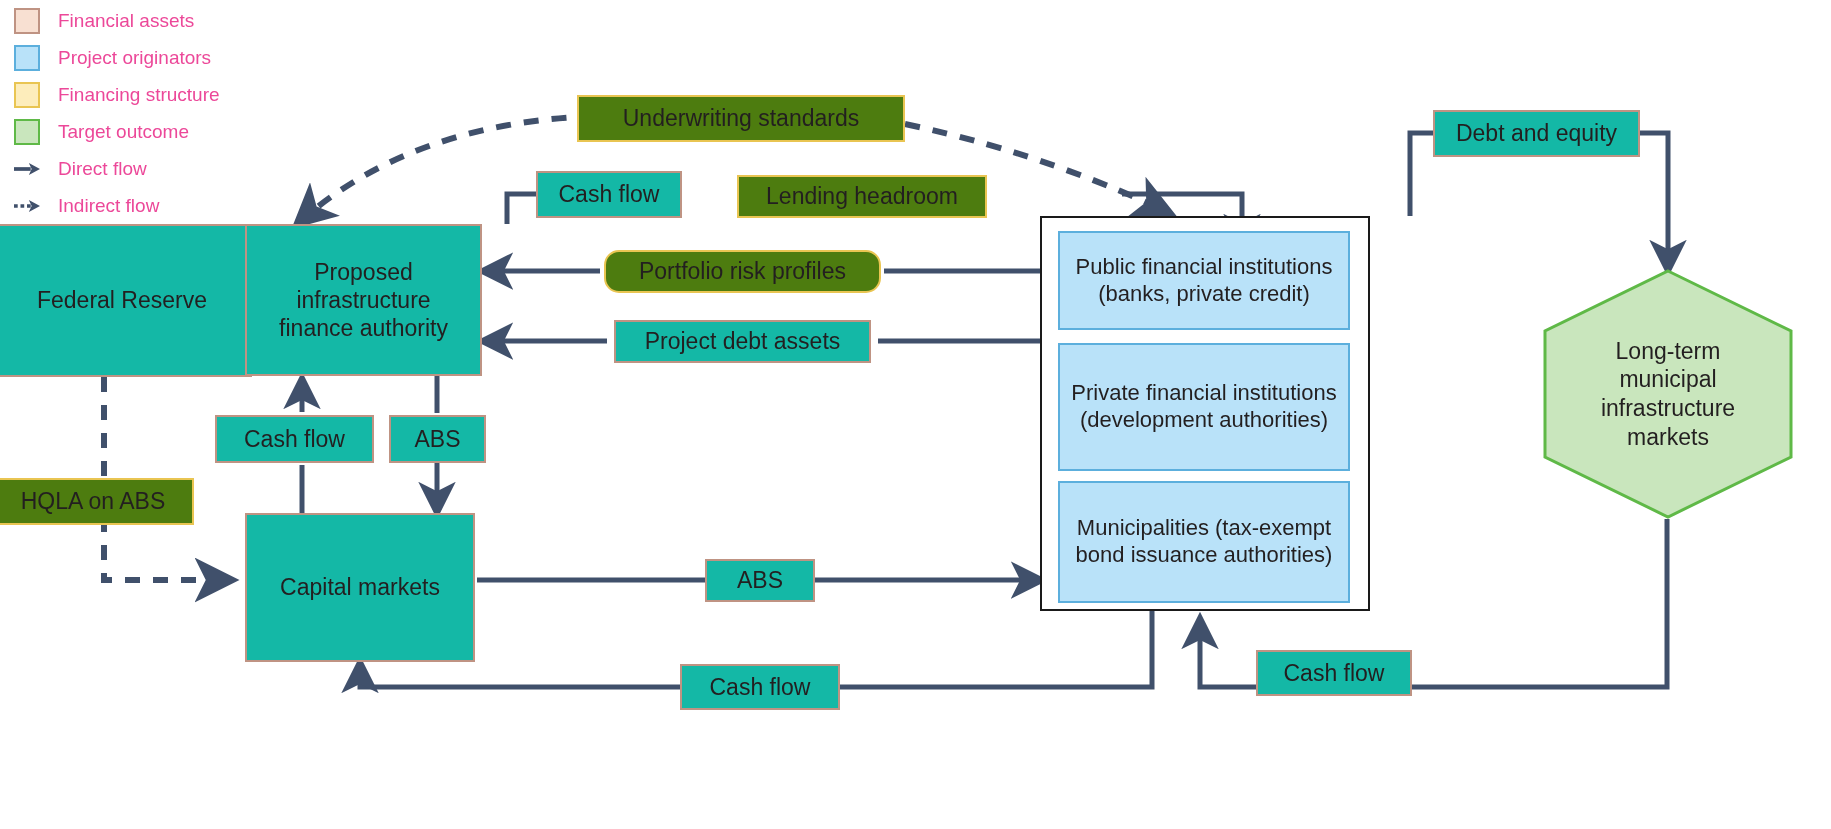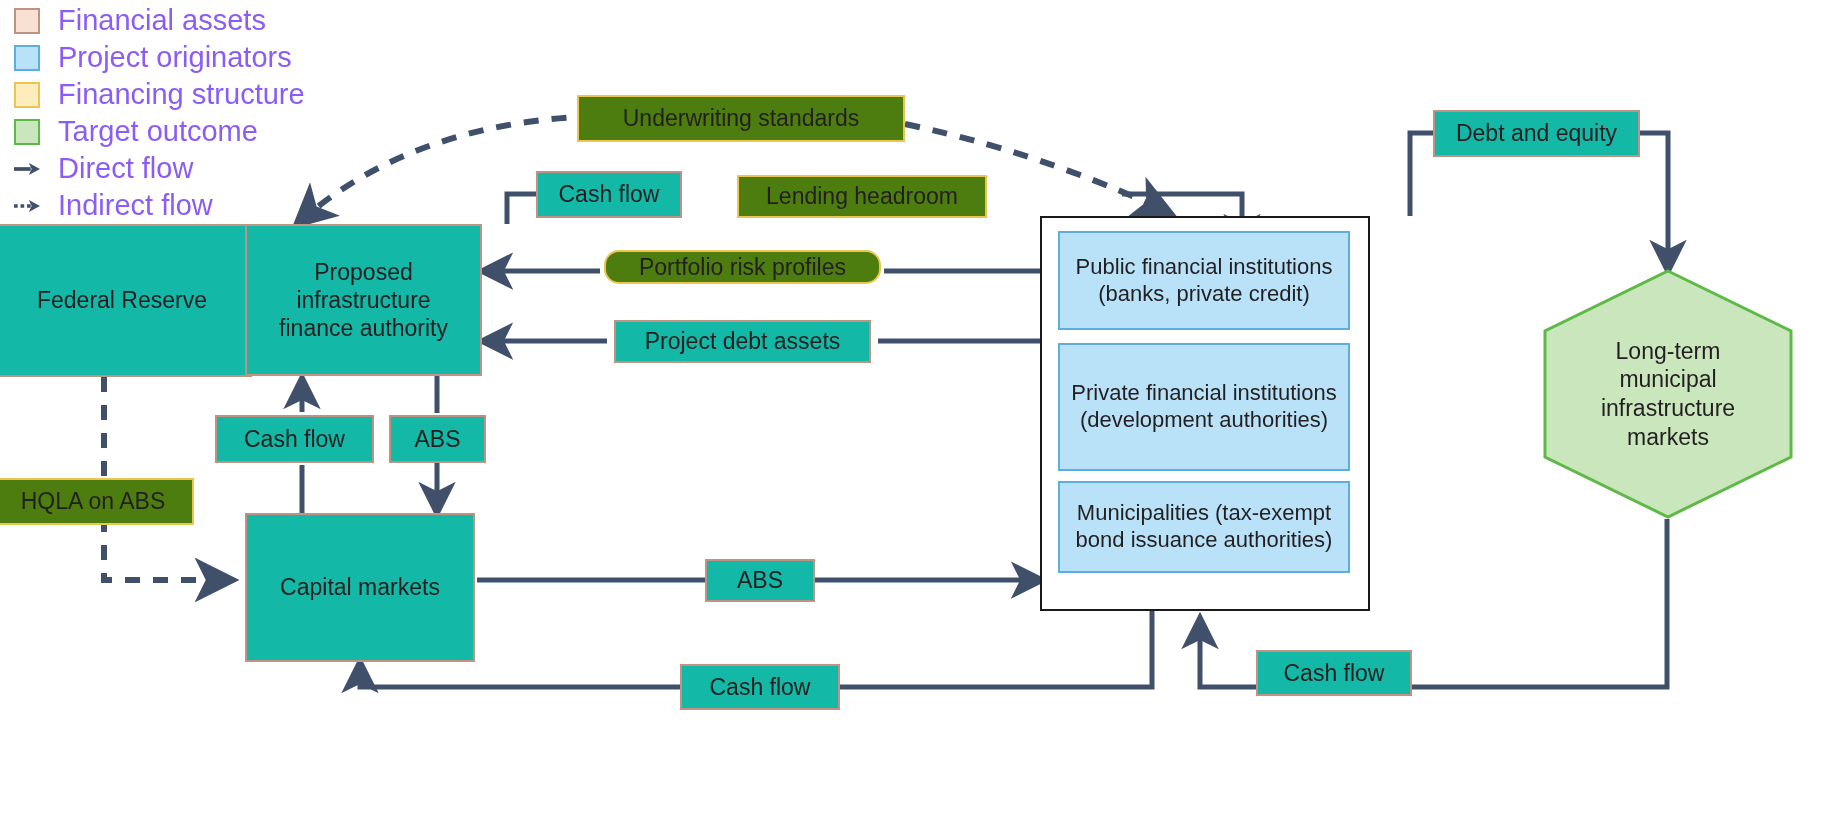--- a/index.html
+++ b/index.html
@@ -96,22 +96,22 @@
   .sw-outcome    { background: #c9e6bd; border-color: #5fb947; }
   .legend-arrow {
     width: 26px;
     height: 26px;
     margin-right: 18px;
     flex: 0 0 auto;
     display: flex;
     align-items: center;
   }
   .legend-label {
-    font-size: 29px;
-    color: #8b5cf6;
+    font-size: 19px;
+    color: #ec4899;
     white-space: nowrap;
   }
   .t16 { font-size: 22px; }
   .t17 { font-size: 23px; }
 </style>
 </head>
 <body>
 
 <div id="stage">
 
@@ -236,21 +236,21 @@
   </div>
 
   <div class="node asset t17" style="left:536px; top:171px; width:146px; height:47px;">
     <span>Cash flow</span>
   </div>
 
   <div class="node finstruct t17" style="left:714px; top:175px; width:250px; height:43px;margin-left:23px;">
     <span>Lending headroom</span>
   </div>
 
-  <div class="node finstruct t17" style="left:604px; top:250px; width:277px; height:34px;border-radius:15px;">
+  <div class="node finstruct t17" style="left:604px; top:250px; width:277px; height:43px;border-radius:15px;">
     <span>Portfolio risk profiles</span>
   </div>
 
   <div class="node asset t17" style="left:614px; top:320px; width:257px; height:43px;">
     <span>Project debt assets</span>
   </div>
 
   <div class="node asset t17" style="left:705px; top:559px; width:110px; height:43px;">
     <span>ABS</span>
   </div>
@@ -262,21 +262,21 @@
   <div class="node grouper" style="left:1040px; top:216px; width:330px; height:395px;"></div>
 
   <div class="node originator t16" style="left:1058px; top:231px; width:292px; height:99px; padding:0 12px;">
     <span>Public financial institutions (banks, private credit)</span>
   </div>
 
   <div class="node originator t16" style="left:1058px; top:343px; width:292px; height:128px; padding:0 4px;">
     <span>Private financial institutions (development authorities)</span>
   </div>
 
-  <div class="node originator t16" style="left:1058px; top:481px; width:292px; height:92px; padding:0 4px;">
+  <div class="node originator t16" style="left:1058px; top:481px; width:292px; height:122px; padding:0 4px;">
     <span>Municipalities (tax-exempt bond issuance authorities)</span>
   </div>
 
   <div class="node asset t17" style="left:1433px; top:110px; width:207px; height:47px;">
     <span>Debt and equity</span>
   </div>
 
   <div class="node asset t17" style="left:1256px; top:650px; width:156px; height:46px;">
     <span>Cash flow</span>
   </div>

